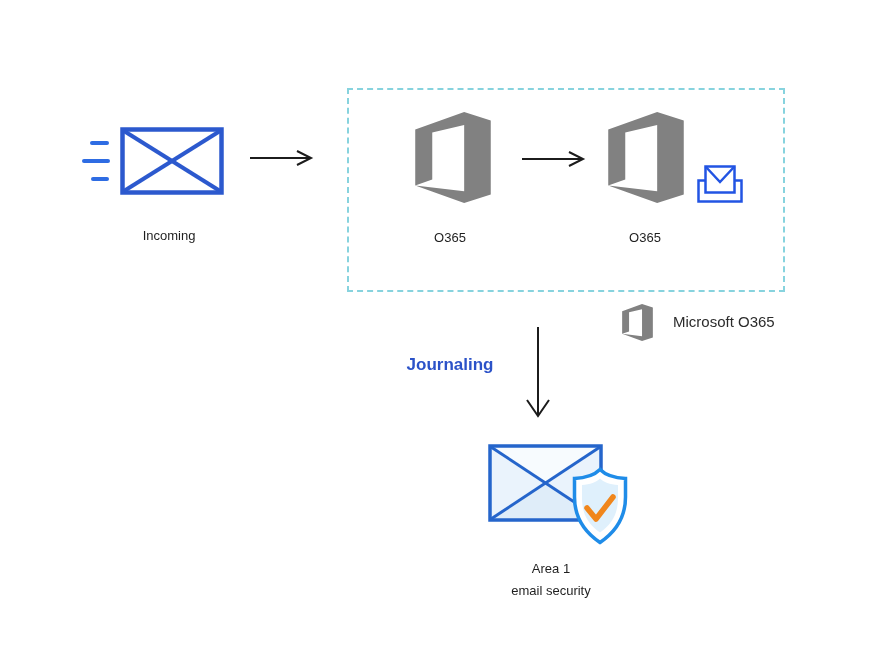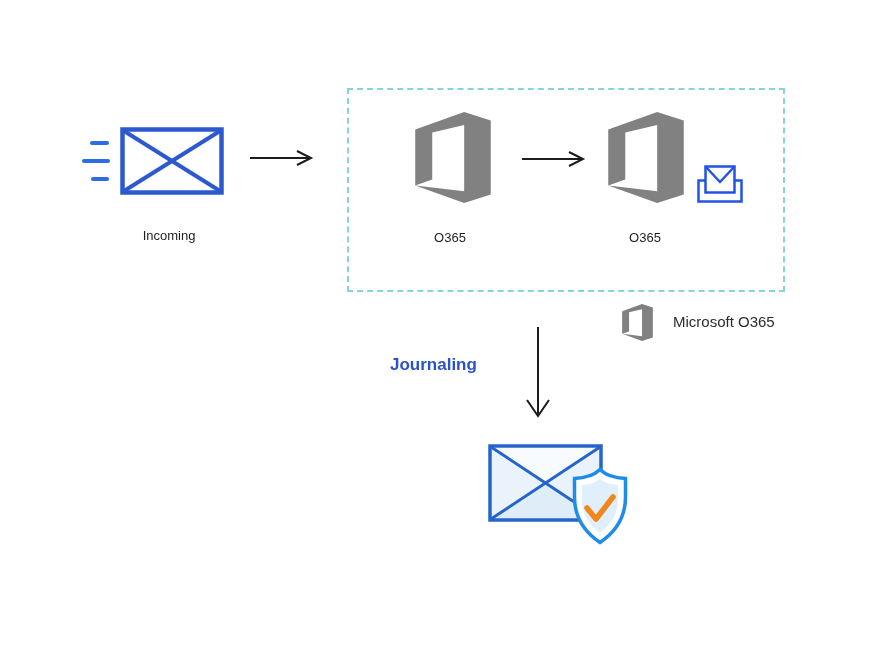--- a/index.html
+++ b/index.html
@@ -5,21 +5,21 @@
   html,body{margin:0;padding:0;background:#fff;}
   .canvas{
     position:relative;width:886px;height:653px;background:#fff;overflow:hidden;
     font-family:"Liberation Sans", sans-serif;color:var(--label-dark,#1f1f1f);
   }
   .abs{position:absolute;}
 
   
   .node-label{position:absolute;text-align:center;font-size:13px;line-height:22px;color:var(--label-dark,#1f1f1f);}
   .legend-label{position:absolute;font-size:15px;line-height:18px;color:var(--legend-text,#2b2b2b);}
-  .journaling-label{position:absolute;font-size:17px;line-height:20px;font-weight:600;text-align:left;color:var(--journaling-blue,#2b52c8);}
+  .journaling-label{position:absolute;font-size:17px;line-height:20px;font-weight:600;text-align:center;color:var(--journaling-blue,#2b52c8);}
 
   
   .dashed-box{position:absolute;left:347px;top:88px;width:434px;height:200px;border:2px dashed var(--dash-teal,#87d3de);}
 
   
   .speed-line{position:absolute;height:4px;border-radius:2px;background:var(--speed-line-blue,#2e6ce3);}
 
   
   .office path{fill:var(--office-gray,#818181);}
   .arrow line,.arrow polyline{stroke:var(--arrow-black,#1c1c1c);stroke-width:2;fill:none;}
@@ -111,14 +111,18 @@
     <line x1="112" y1="3" x2="3" y2="75"></line>
     <rect class="env-frame" x="2" y="2" width="111" height="74"></rect>
   </svg>
 
   <svg class="abs shield" style="left:570px;top:467px;" width="60" height="78" viewBox="0 0 60 78">
     <path class="outer" d="M30,2.5 C25,7.5 15.5,11 4.5,11.5 L4.5,30 C4.5,50 13,64 30,75.5 C47,64 55.5,50 55.5,30 L55.5,11.5 C44.5,11 35,7.5 30,2.5 Z"></path>
     <path class="inner" d="M30,11.5 C26.5,15 20,17.5 12,18 L12,30.5 C12,46.5 17.5,56.5 30,65.5 C42.5,56.5 48,46.5 48,30.5 L48,18 C40,17.5 33.5,15 30,11.5 Z"></path>
     <polyline class="check" points="17,41 26,52 43,30"></polyline>
   </svg>
 
+  <div class="node-label" style="left:471px;top:558px;width:160px;">
+    <div>Area 1</div>
+    <div>email security</div>
+  </div>
 
 </div>
 
 </body></html>

